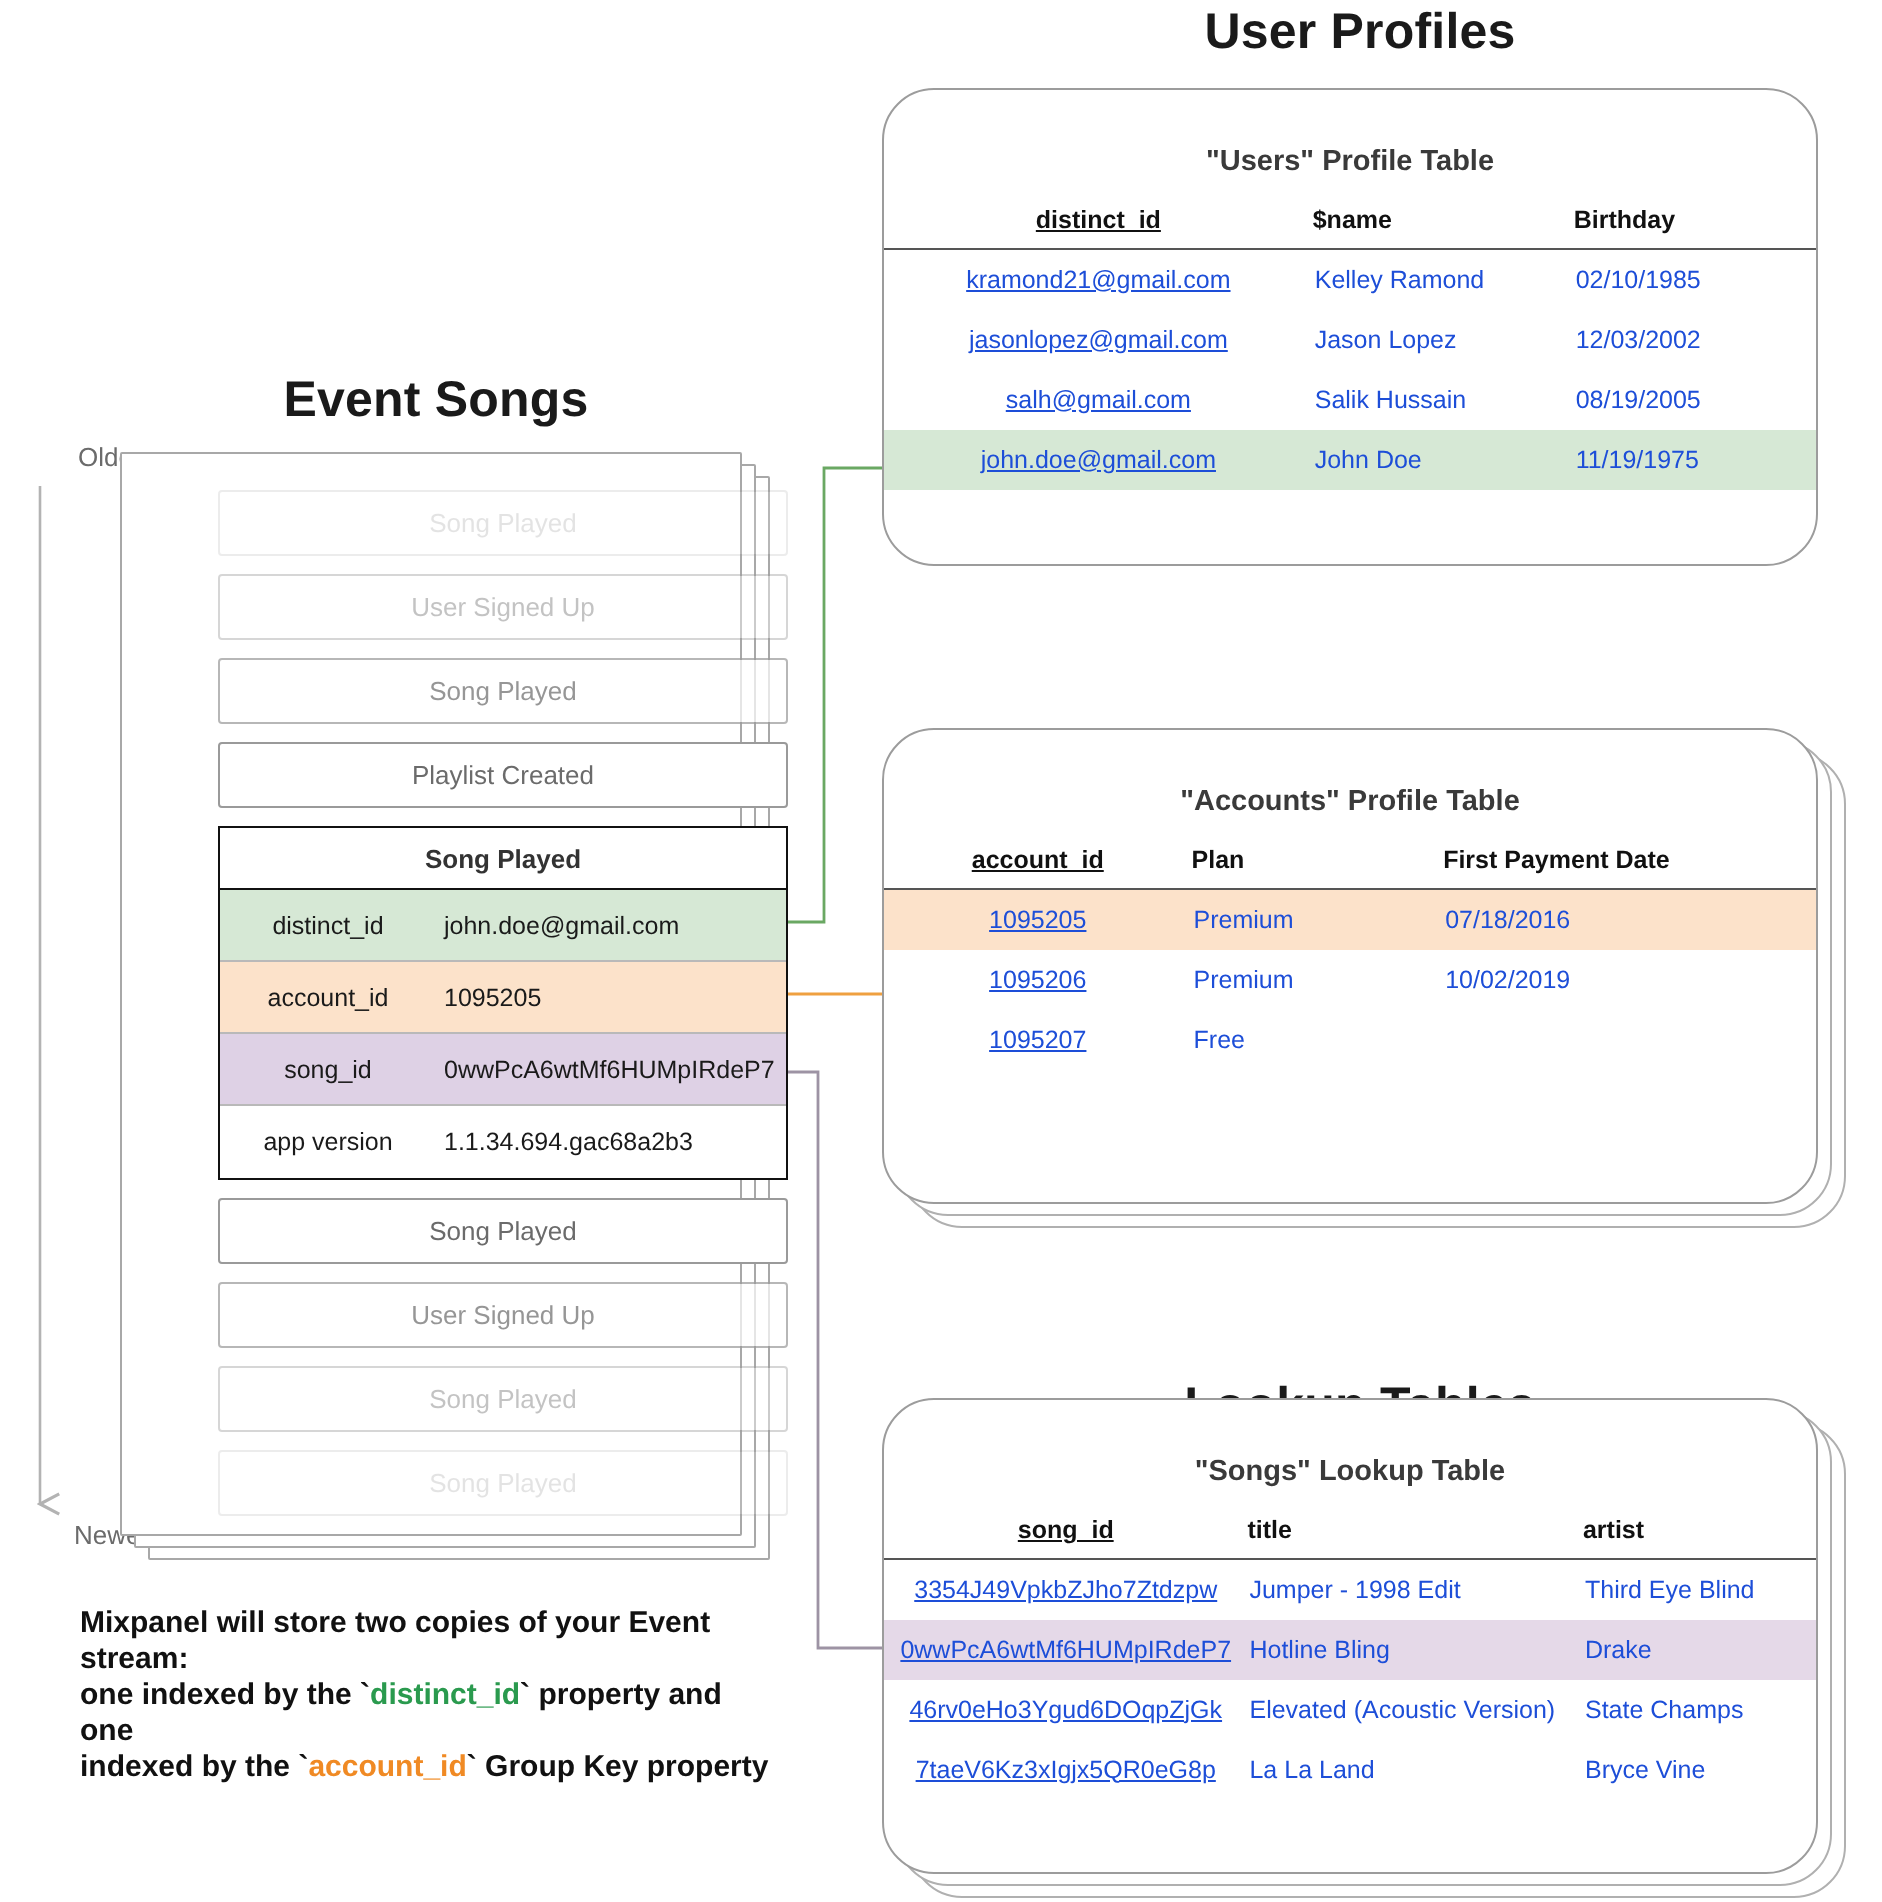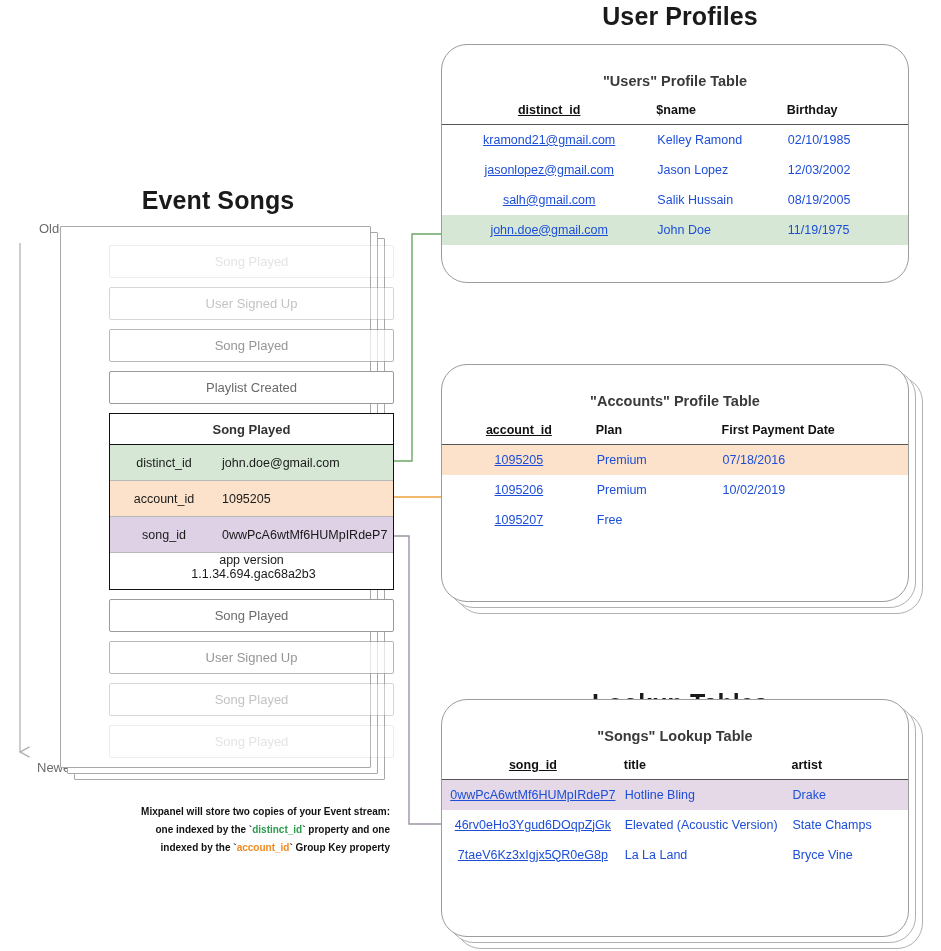--- a/index.html
+++ b/index.html
@@ -77,29 +77,29 @@
     border-bottom: 1px solid #b9b9b9;
     font-size: 12.5px;
     color: #1a1a1a;
   }
   .ev-prop:last-child { border-bottom: none; }
   .ev-prop .k { width: 108px; text-align: center; }
   .ev-prop .v { padding-left: 4px; }
   .ev-prop.green  { background: #d6e8d5; }
   .ev-prop.orange { background: #fce2ca; }
   .ev-prop.purple { background: #ded1e5; }
-  .ev-prop.plain  { background: #ffffff; flex-direction: column; }
+  .ev-prop.plain  { background: #ffffff; }
   .tl-label { position: absolute; font-size: 13px; color: #6b6b6b; margin-left: 36px; }
 
   
   #caption {
     position: absolute;
     left: 40px; top: 803px; width: 350px;
-    text-align: right;
-    font-size: 10px;
+    text-align: left;
+    font-size: 15px;
     line-height: 18px;
     color: #111;
     font-weight: bold;
   }
   #caption .green  { color: #2a9a4e; }
   #caption .orange { color: #f08a24; }
 
   
   .card-group { position: absolute; }
   .card-shadow {
@@ -339,20 +339,25 @@
             <col style="width:25%">
           </colgroup>
         <thead>
           <tr class="head-row">
             <th class="k">song_id</th>
             <th>title</th>
             <th>artist</th>
           </tr>
         </thead>
         <tbody>
+          <tr>
+            <td class="k">3354J49VpkbZJho7Ztdzpw</td>
+            <td>Jumper - 1998 Edit</td>
+            <td>Third Eye Blind</td>
+          </tr>
           <tr class="hl-purple">
             <td class="k">0wwPcA6wtMf6HUMpIRdeP7</td>
             <td>Hotline Bling</td>
             <td>Drake</td>
           </tr>
           <tr>
             <td class="k">46rv0eHo3Ygud6DOqpZjGk</td>
             <td>Elevated (Acoustic Version)</td>
             <td>State Champs</td>
           </tr>

